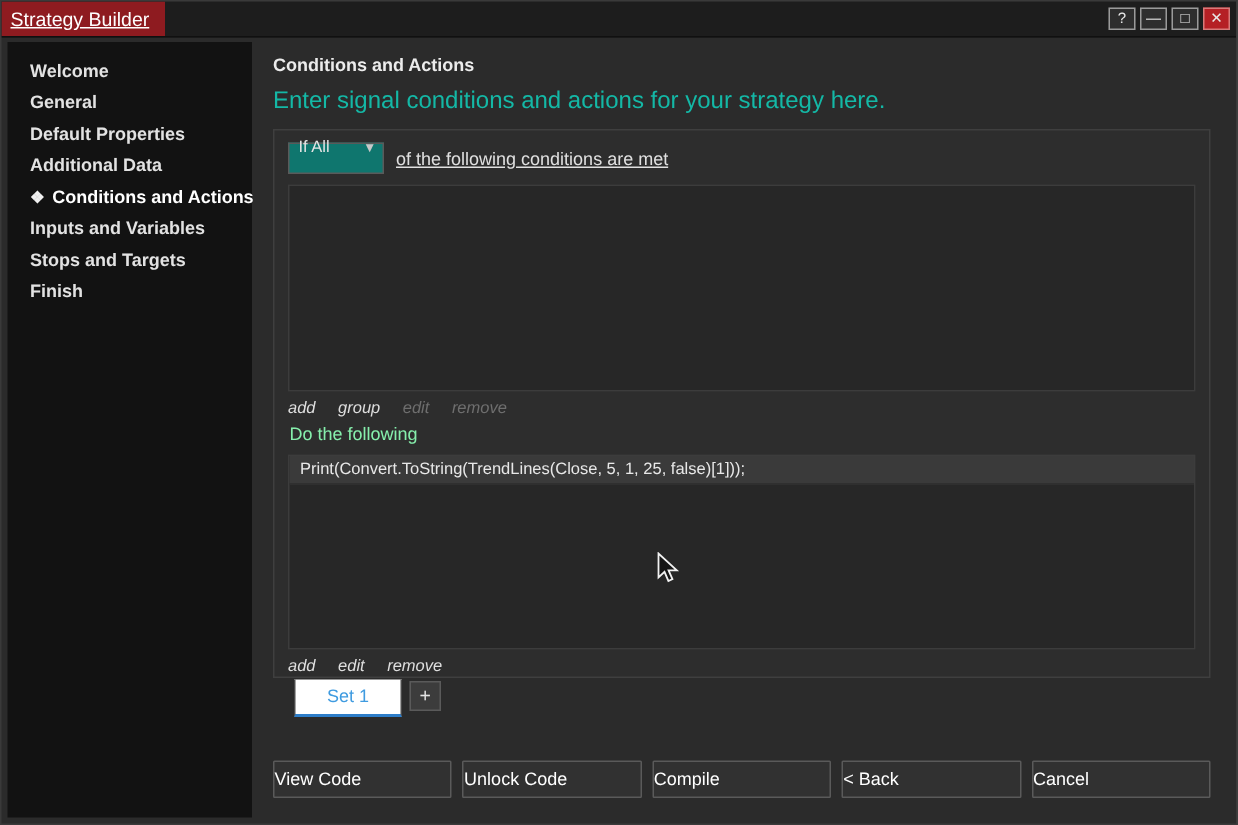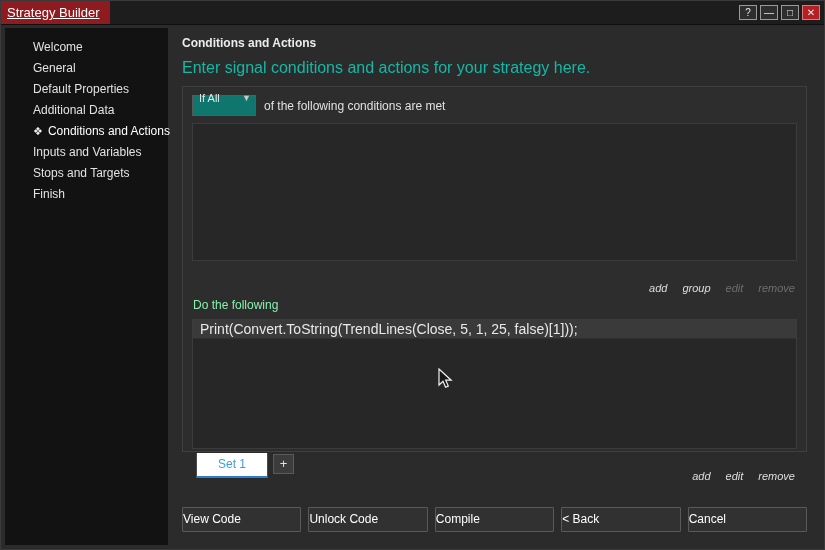--- a/index.html
+++ b/index.html
@@ -26,22 +26,22 @@
     color:#e8e8e8;font-size:10px;line-height:13px;text-align:center;cursor:default;
   }
   .win-btn.close{background:#b52025;border-color:#d87a7a;}
 
   
   .body{position:absolute;top:27px;left:4px;right:4px;bottom:4px;display:flex;}
   .sidebar{
     width:163px;background:#121212;padding-top:9px;flex:none;
   }
   .side-item{
-    height:21px;line-height:21px;padding-left:28px;font-size:12px;color:#e2e2e2;
-    white-space:nowrap;cursor:default;
+    height:21px;line-height:21px;padding-left:15px;font-size:12px;color:#e2e2e2;
+    white-space:nowrap;cursor:default;font-weight:bold;
   }
   .side-item .marker{margin-right:5px;font-size:11px;color:#f0f0f0;}
   .side-item.selected{color:#ffffff;}
 
   .main{flex:1;position:relative;padding:6px 13px 0 14px;}
 
   .page-title{font-size:12px;font-weight:bold;color:#ececec;margin-top:2px;}
   .page-subtitle{font-size:16px;color:#14b8a6;margin-top:9px;}
 
   
@@ -49,36 +49,36 @@
     margin-top:9px;border:1px solid #3f3f3f;background:#2d2d2d;
     padding:8px 9px 6px 9px;height:366px;
   }
   .cond-header{display:flex;align-items:center;gap:8px;height:21px;}
   .dropdown{
     width:64px;height:21px;background:#0f766e;border:1px solid #5a5a5a;
     display:flex;align-items:center;justify-content:space-between;
     padding:0 4px 16px 6px;font-size:11px;color:#e4e4e4;cursor:default;
   }
   .dropdown .chev{font-size:9px;color:#c8c8c8;}
-  .after-text{font-size:12px;color:#e0e0e0;}
+  .after-text{font-size:12px;color:#e0e0e0;text-decoration:underline;}
 
   .listbox{
     background:#272727;border:1px solid #3c3c3c;margin-top:7px;width:100%;
   }
   .conditions-list{height:138px;}
   .actions-list{height:130px;margin-top:4px;}
   .action-row{
     height:19px;line-height:19px;background:#3a3a3a;color:#e8e8e8;
-    font-size:14px;padding-left:7px;white-space:nowrap;overflow:hidden;
+    font-size:11px;padding-left:7px;white-space:nowrap;overflow:hidden;
     border-bottom:1px solid #2f2f2f;
   }
 
   .links{
-    display:flex;justify-content:flex-end;gap:15px;height:18px;
-    align-items:center;margin-top:18px;padding-right:2px;
+    display:flex;gap:15px;height:18px;
+    align-items:center;margin-top:2px;padding-right:2px;
   }
   .link{font-size:11px;font-style:italic;color:#dedede;cursor:default;}
   .link.disabled{color:#6e6e6e;}
 
   .do-label{font-size:12px;color:#86efac;margin:1px 0 0 1px;height:17px;}
 
   
   .tabstrip{display:flex;align-items:flex-start;margin:1px 0 0 14px;gap:5px;}
   .tab.active{
     min-width:72px;height:25px;line-height:22px;text-align:center;

